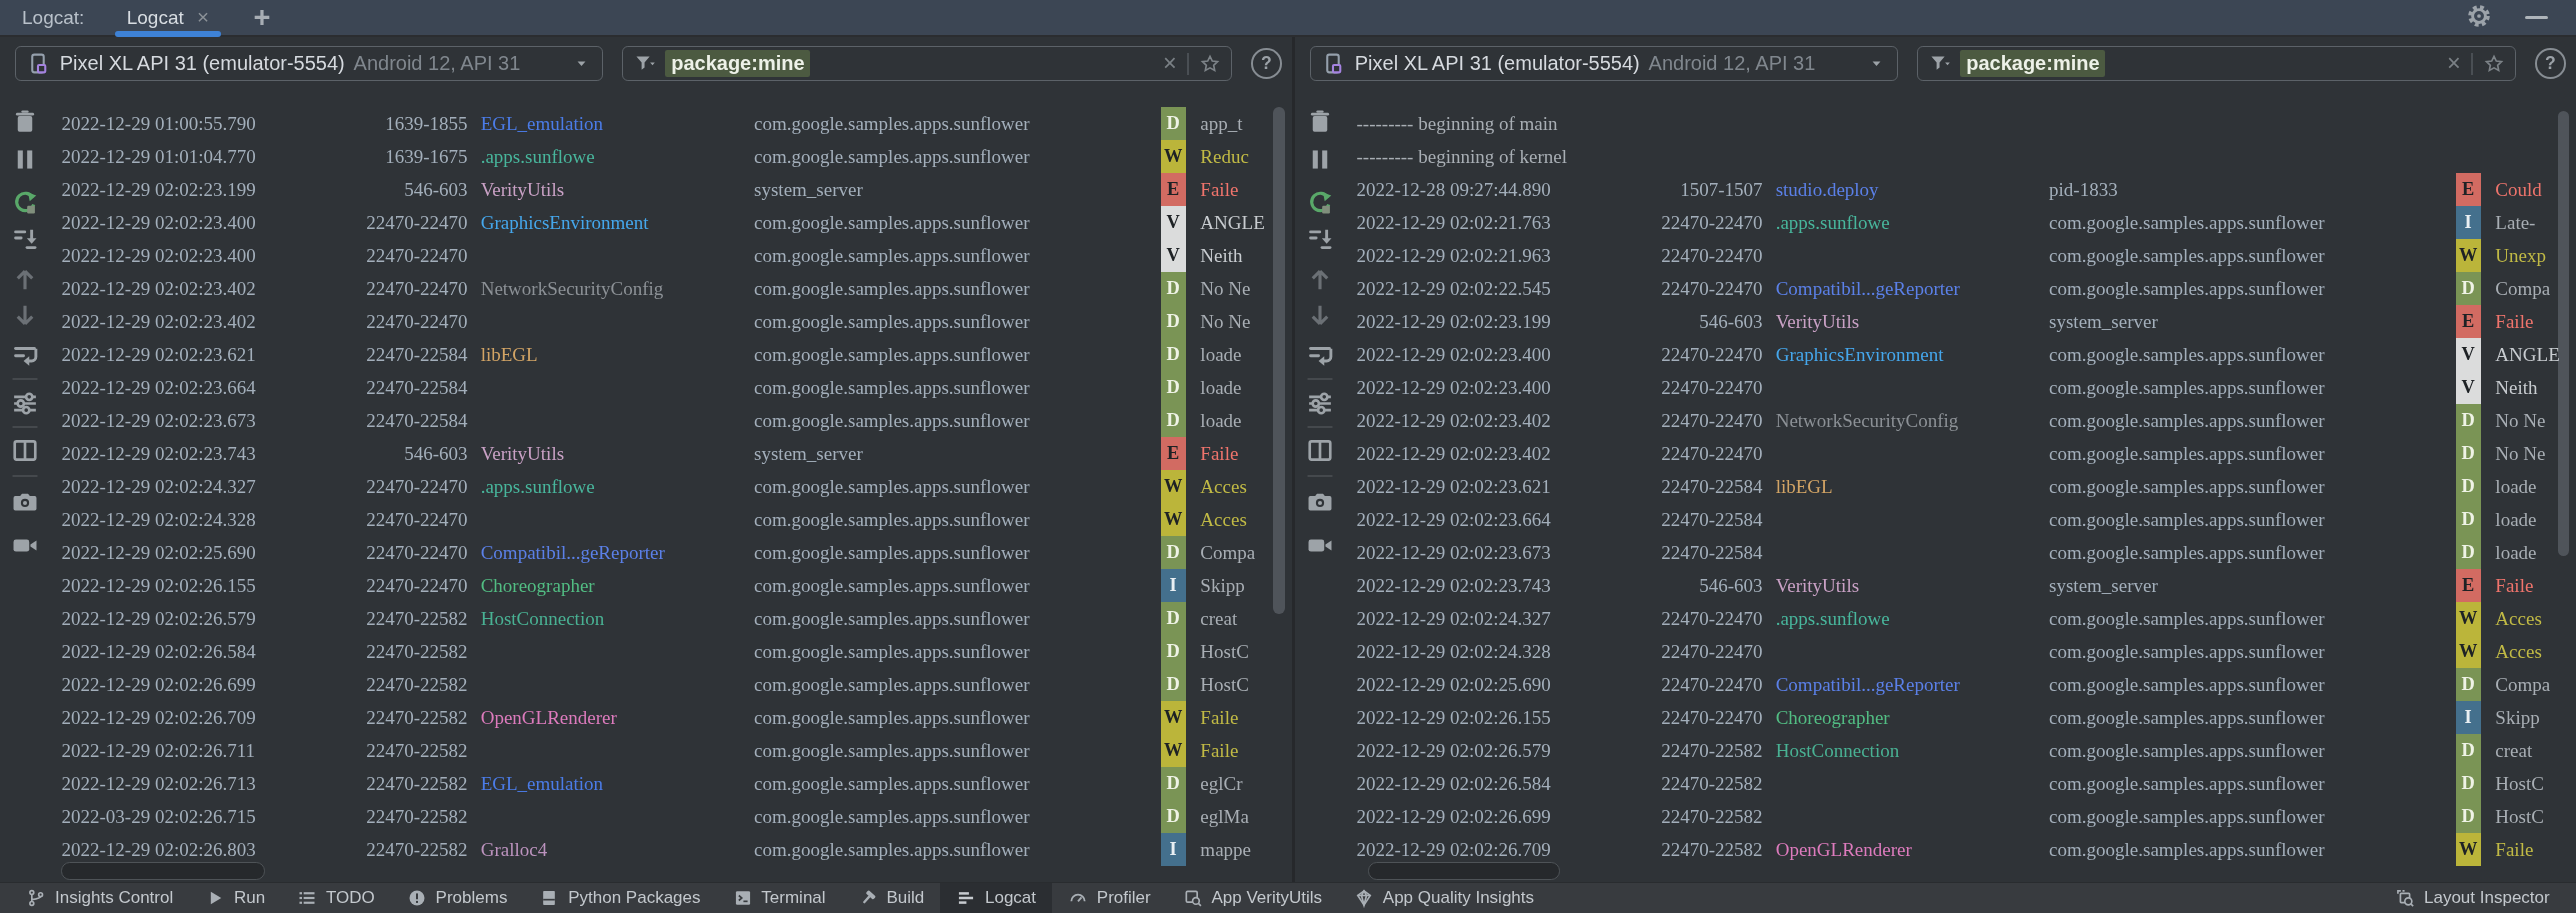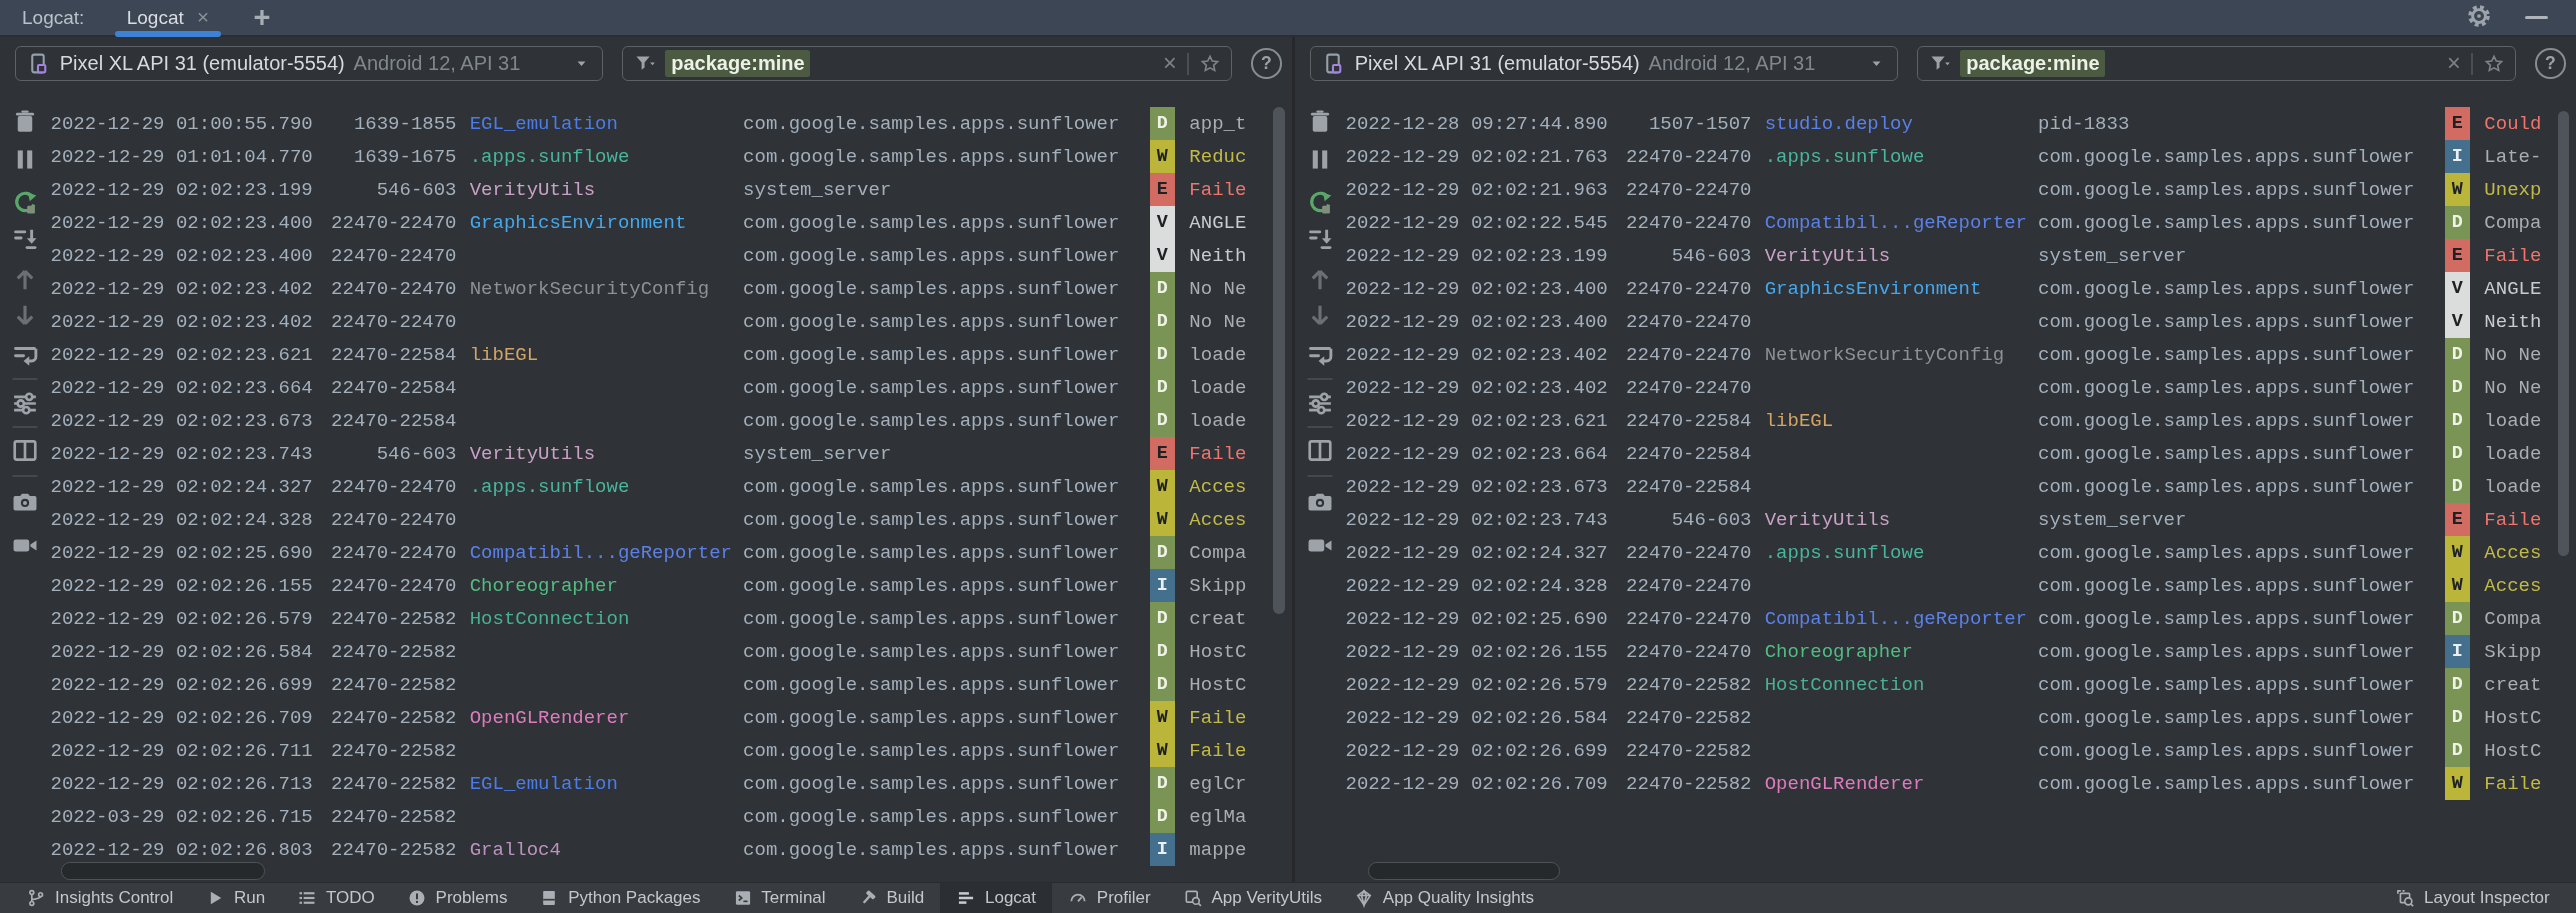--- a/index.html
+++ b/index.html
@@ -44,22 +44,22 @@
   .filter-right svg{width:22px;height:22px;}
   .help{width:26.5px;height:26.5px;border:2.2px solid #878D93;border-radius:50%;color:#9BA1A7;
     display:flex;align-items:center;justify-content:center;font-size:17.6px;font-weight:bold;flex:none;}
   
   .side-strip{position:absolute;left:0;top:0;bottom:0;width:49px;}
   .sicon{position:absolute;left:50%;transform:translateX(-50%);width:31px;height:31px;
     display:flex;align-items:center;justify-content:center;}
   .sicon svg{width:29px;height:29px;}
   .ssep{position:absolute;left:50%;transform:translateX(-50%);width:25px;height:1.5px;background:#45494D;}
   
-  .rows{position:absolute;left:38px;top:70px;right:0;height:759px;overflow:hidden;
-    font-family:Liberation Mono, monospace;font-size:19px;color:#A8AEB4;}
+  .rows{position:absolute;left:49px;top:70px;right:0;height:759px;overflow:hidden;
+    font-family:Liberation Serif, serif;font-size:19px;color:#A8AEB4;}
   .log-row{display:flex;align-items:stretch;height:33px;padding-left:12.5px;white-space:pre;box-sizing:border-box;}
   .log-row>span{display:flex;align-items:center;overflow:hidden;}
   .c-time{width:265px;flex:none;color:#A3AFBB;}
   .c-pid{width:141px;flex:none;justify-content:flex-end;margin-right:13.2px;color:#A3AFBB;}
   .c-tag{width:269px;flex:none;text-align:center;}
   .c-proc{width:397px;flex:none;margin-left:4.4px;color:#A3AFBB;}
   .c-badge{width:25px;flex:none;margin-left:9.6px;justify-content:center;
     font-weight:bold;font-size:18.4px;}
   .c-msg{margin-left:14.7px;flex:1;}
   .c-banner{color:#A8AEB4;}
@@ -348,20 +348,22 @@
           </svg>
         </div>
         <div class="sicon" style="top: 493px;">
           <svg viewBox="0 0 24 24" fill="#9DA3A8">
             <rect x="2.5" y="7" width="13" height="10" rx="2"></rect>
             <polygon points="16.5,11.2 21.5,7.8 21.5,16.2 16.5,12.8"></polygon>
           </svg>
         </div>
       </div>
     <div class="rows">
+        <div class="log-row"><span class="c-banner">--------- beginning of main</span></div>
+        <div class="log-row"><span class="c-banner">--------- beginning of kernel</span></div>
         <div class="log-row"><span class="c-time">2022-12-28 09:27:44.890</span><span class="c-pid">1507-1507</span><span class="c-tag" style="color: rgb(91, 128, 232);">studio.deploy</span><span class="c-proc">pid-1833</span><span class="c-badge" style="background: rgb(210, 107, 98); color: rgb(30, 34, 37);">E</span><span class="c-msg" style="color: rgb(239, 116, 108);">Could</span></div>
         <div class="log-row"><span class="c-time">2022-12-29 02:02:21.763</span><span class="c-pid">22470-22470</span><span class="c-tag" style="color: rgb(72, 182, 156);">.apps.sunflowe</span><span class="c-proc">com.google.samples.apps.sunflower</span><span class="c-badge" style="background: rgb(68, 112, 141); color: rgb(233, 239, 243);">I</span><span class="c-msg" style="color: rgb(168, 174, 180);">Late-</span></div>
         <div class="log-row"><span class="c-time">2022-12-29 02:02:21.963</span><span class="c-pid">22470-22470</span><span class="c-tag"></span><span class="c-proc">com.google.samples.apps.sunflower</span><span class="c-badge" style="background: rgb(187, 181, 58); color: rgb(30, 34, 37);">W</span><span class="c-msg" style="color: rgb(193, 186, 69);">Unexp</span></div>
         <div class="log-row"><span class="c-time">2022-12-29 02:02:22.545</span><span class="c-pid">22470-22470</span><span class="c-tag" style="color: rgb(91, 128, 232);">Compatibil...geReporter</span><span class="c-proc">com.google.samples.apps.sunflower</span><span class="c-badge" style="background: rgb(122, 148, 85); color: rgb(239, 243, 230);">D</span><span class="c-msg" style="color: rgb(168, 174, 180);">Compa</span></div>
         <div class="log-row"><span class="c-time">2022-12-29 02:02:23.199</span><span class="c-pid">546-603</span><span class="c-tag" style="color: rgb(201, 161, 197);">VerityUtils</span><span class="c-proc">system_server</span><span class="c-badge" style="background: rgb(210, 107, 98); color: rgb(30, 34, 37);">E</span><span class="c-msg" style="color: rgb(239, 116, 108);">Faile</span></div>
         <div class="log-row"><span class="c-time">2022-12-29 02:02:23.400</span><span class="c-pid">22470-22470</span><span class="c-tag" style="color: rgb(69, 167, 236);">GraphicsEnvironment</span><span class="c-proc">com.google.samples.apps.sunflower</span><span class="c-badge" style="background: rgb(219, 220, 220); color: rgb(30, 34, 37);">V</span><span class="c-msg" style="color: rgb(200, 204, 208);">ANGLE</span></div>
         <div class="log-row"><span class="c-time">2022-12-29 02:02:23.400</span><span class="c-pid">22470-22470</span><span class="c-tag"></span><span class="c-proc">com.google.samples.apps.sunflower</span><span class="c-badge" style="background: rgb(219, 220, 220); color: rgb(30, 34, 37);">V</span><span class="c-msg" style="color: rgb(200, 204, 208);">Neith</span></div>
         <div class="log-row"><span class="c-time">2022-12-29 02:02:23.402</span><span class="c-pid">22470-22470</span><span class="c-tag" style="color: rgb(140, 145, 150);">NetworkSecurityConfig</span><span class="c-proc">com.google.samples.apps.sunflower</span><span class="c-badge" style="background: rgb(122, 148, 85); color: rgb(239, 243, 230);">D</span><span class="c-msg" style="color: rgb(168, 174, 180);">No Ne</span></div>
         <div class="log-row"><span class="c-time">2022-12-29 02:02:23.402</span><span class="c-pid">22470-22470</span><span class="c-tag"></span><span class="c-proc">com.google.samples.apps.sunflower</span><span class="c-badge" style="background: rgb(122, 148, 85); color: rgb(239, 243, 230);">D</span><span class="c-msg" style="color: rgb(168, 174, 180);">No Ne</span></div>
         <div class="log-row"><span class="c-time">2022-12-29 02:02:23.621</span><span class="c-pid">22470-22584</span><span class="c-tag" style="color: rgb(210, 164, 101);">libEGL</span><span class="c-proc">com.google.samples.apps.sunflower</span><span class="c-badge" style="background: rgb(122, 148, 85); color: rgb(239, 243, 230);">D</span><span class="c-msg" style="color: rgb(168, 174, 180);">loade</span></div>

